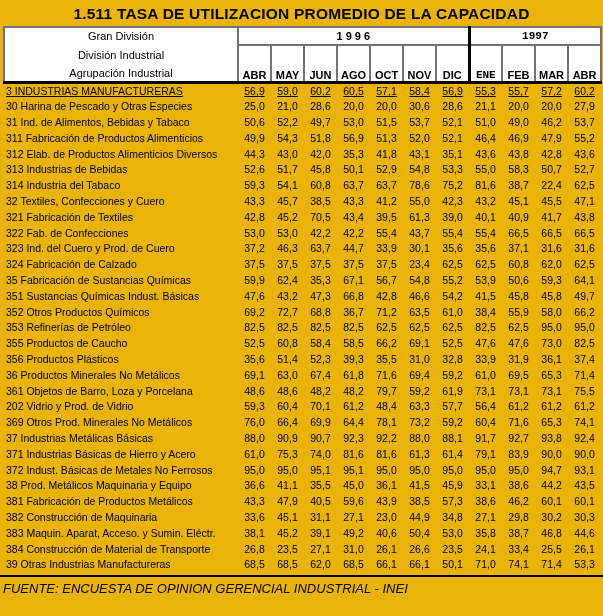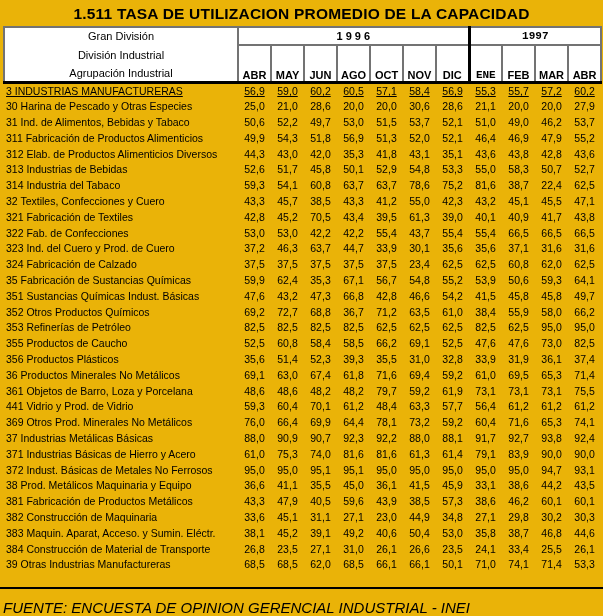--- a/index.html
+++ b/index.html
@@ -70,24 +70,24 @@
     white-space: nowrap;
     overflow: hidden;
   }
   tbody td.lbl { text-align: left; padding-left: 2px; }
   tbody td.val { text-align: center; }
   tbody tr.emph td { text-decoration: underline; }
 
   .footer {
     width: 603px;
     border-top: 2px solid #000000;
-    margin-top: 15px;
+    margin-top: 3px;
     font-style: italic;
-    font-size: 15px;
-    padding: 10px 0 0 3px;
+    font-size: 13px;
+    padding: 4px 0 0 3px;
   }
 </style>
 </head>
 <body>
 
 <div class="page">
 
   <div class="title">
     <div>1.511 TASA DE UTILIZACION PROMEDIO DE LA CAPACIDAD</div>
   </div>
@@ -408,21 +408,21 @@
           <td class="val">48,2</td>
           <td class="val">79,7</td>
           <td class="val">59,2</td>
           <td class="val">61,9</td>
           <td class="val">73,1</td>
           <td class="val">73,1</td>
           <td class="val">73,1</td>
           <td class="val">75,5</td>
         </tr>
         <tr>
-          <td class="lbl">441 Vidrio y Prod. de Vidrio</td>
+          <td class="lbl">202 Vidrio y Prod. de Vidrio</td>
           <td class="val">59,3</td>
           <td class="val">60,4</td>
           <td class="val">70,1</td>
           <td class="val">61,2</td>
           <td class="val">48,4</td>
           <td class="val">63,3</td>
           <td class="val">57,7</td>
           <td class="val">56,4</td>
           <td class="val">61,2</td>
           <td class="val">61,2</td>

